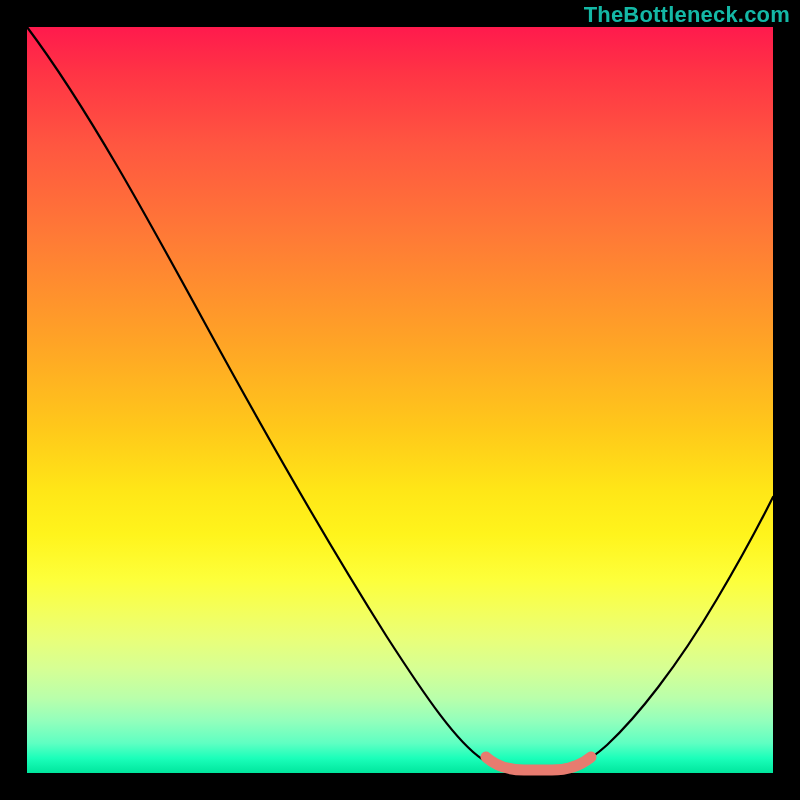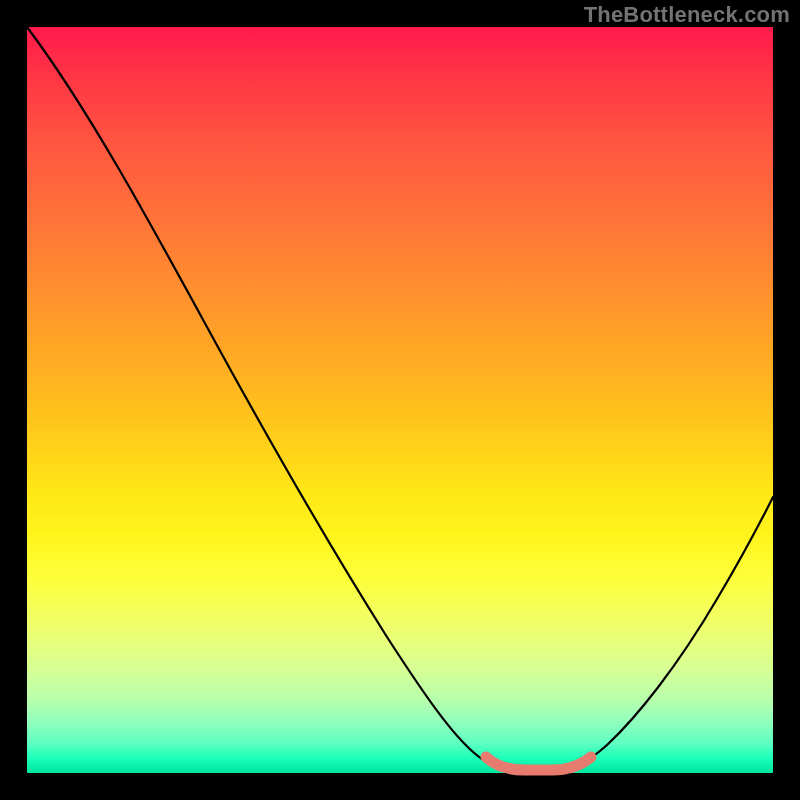--- a/index.html
+++ b/index.html
@@ -14,21 +14,21 @@
     position: relative;
     width: 800px;
     height: 800px;
     background: #000;
     box-sizing: border-box;
   }
   .watermark {
     position: absolute;
     top: 2px;
     right: 10px;
-    color: #737373;
+    color: #14b8a6;
     font-size: 22px;
     font-weight: 600;
     letter-spacing: 0.2px;
     z-index: 5;
     font-family: Arial, Helvetica, sans-serif;
   }
   
   .plot {
     position: absolute;
     left: 27px;

